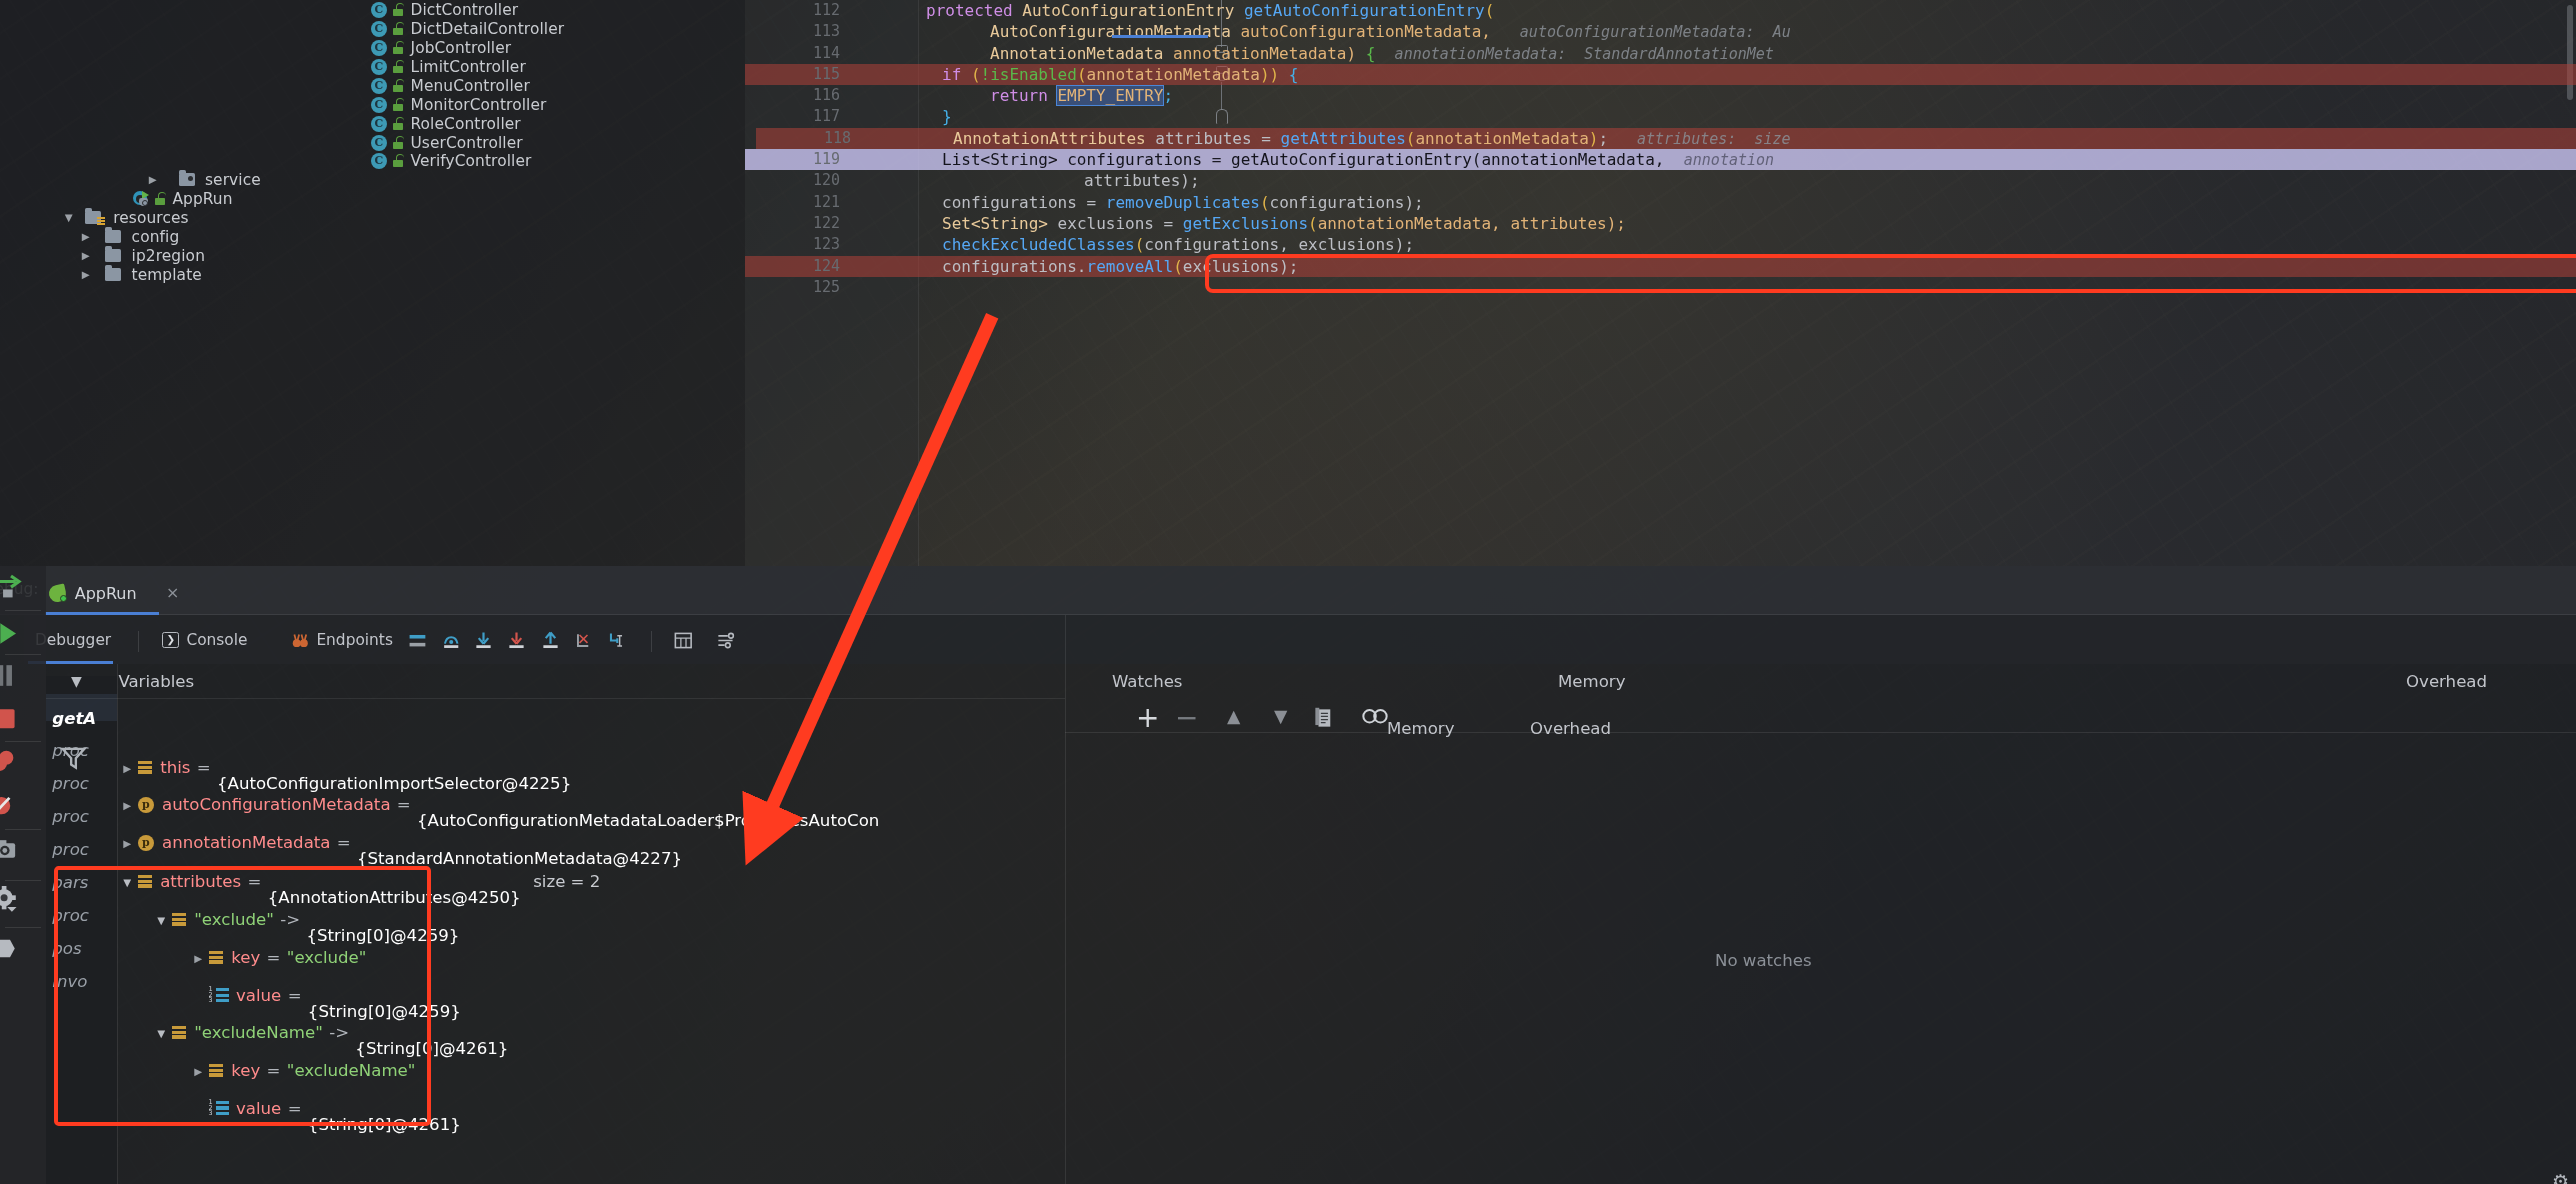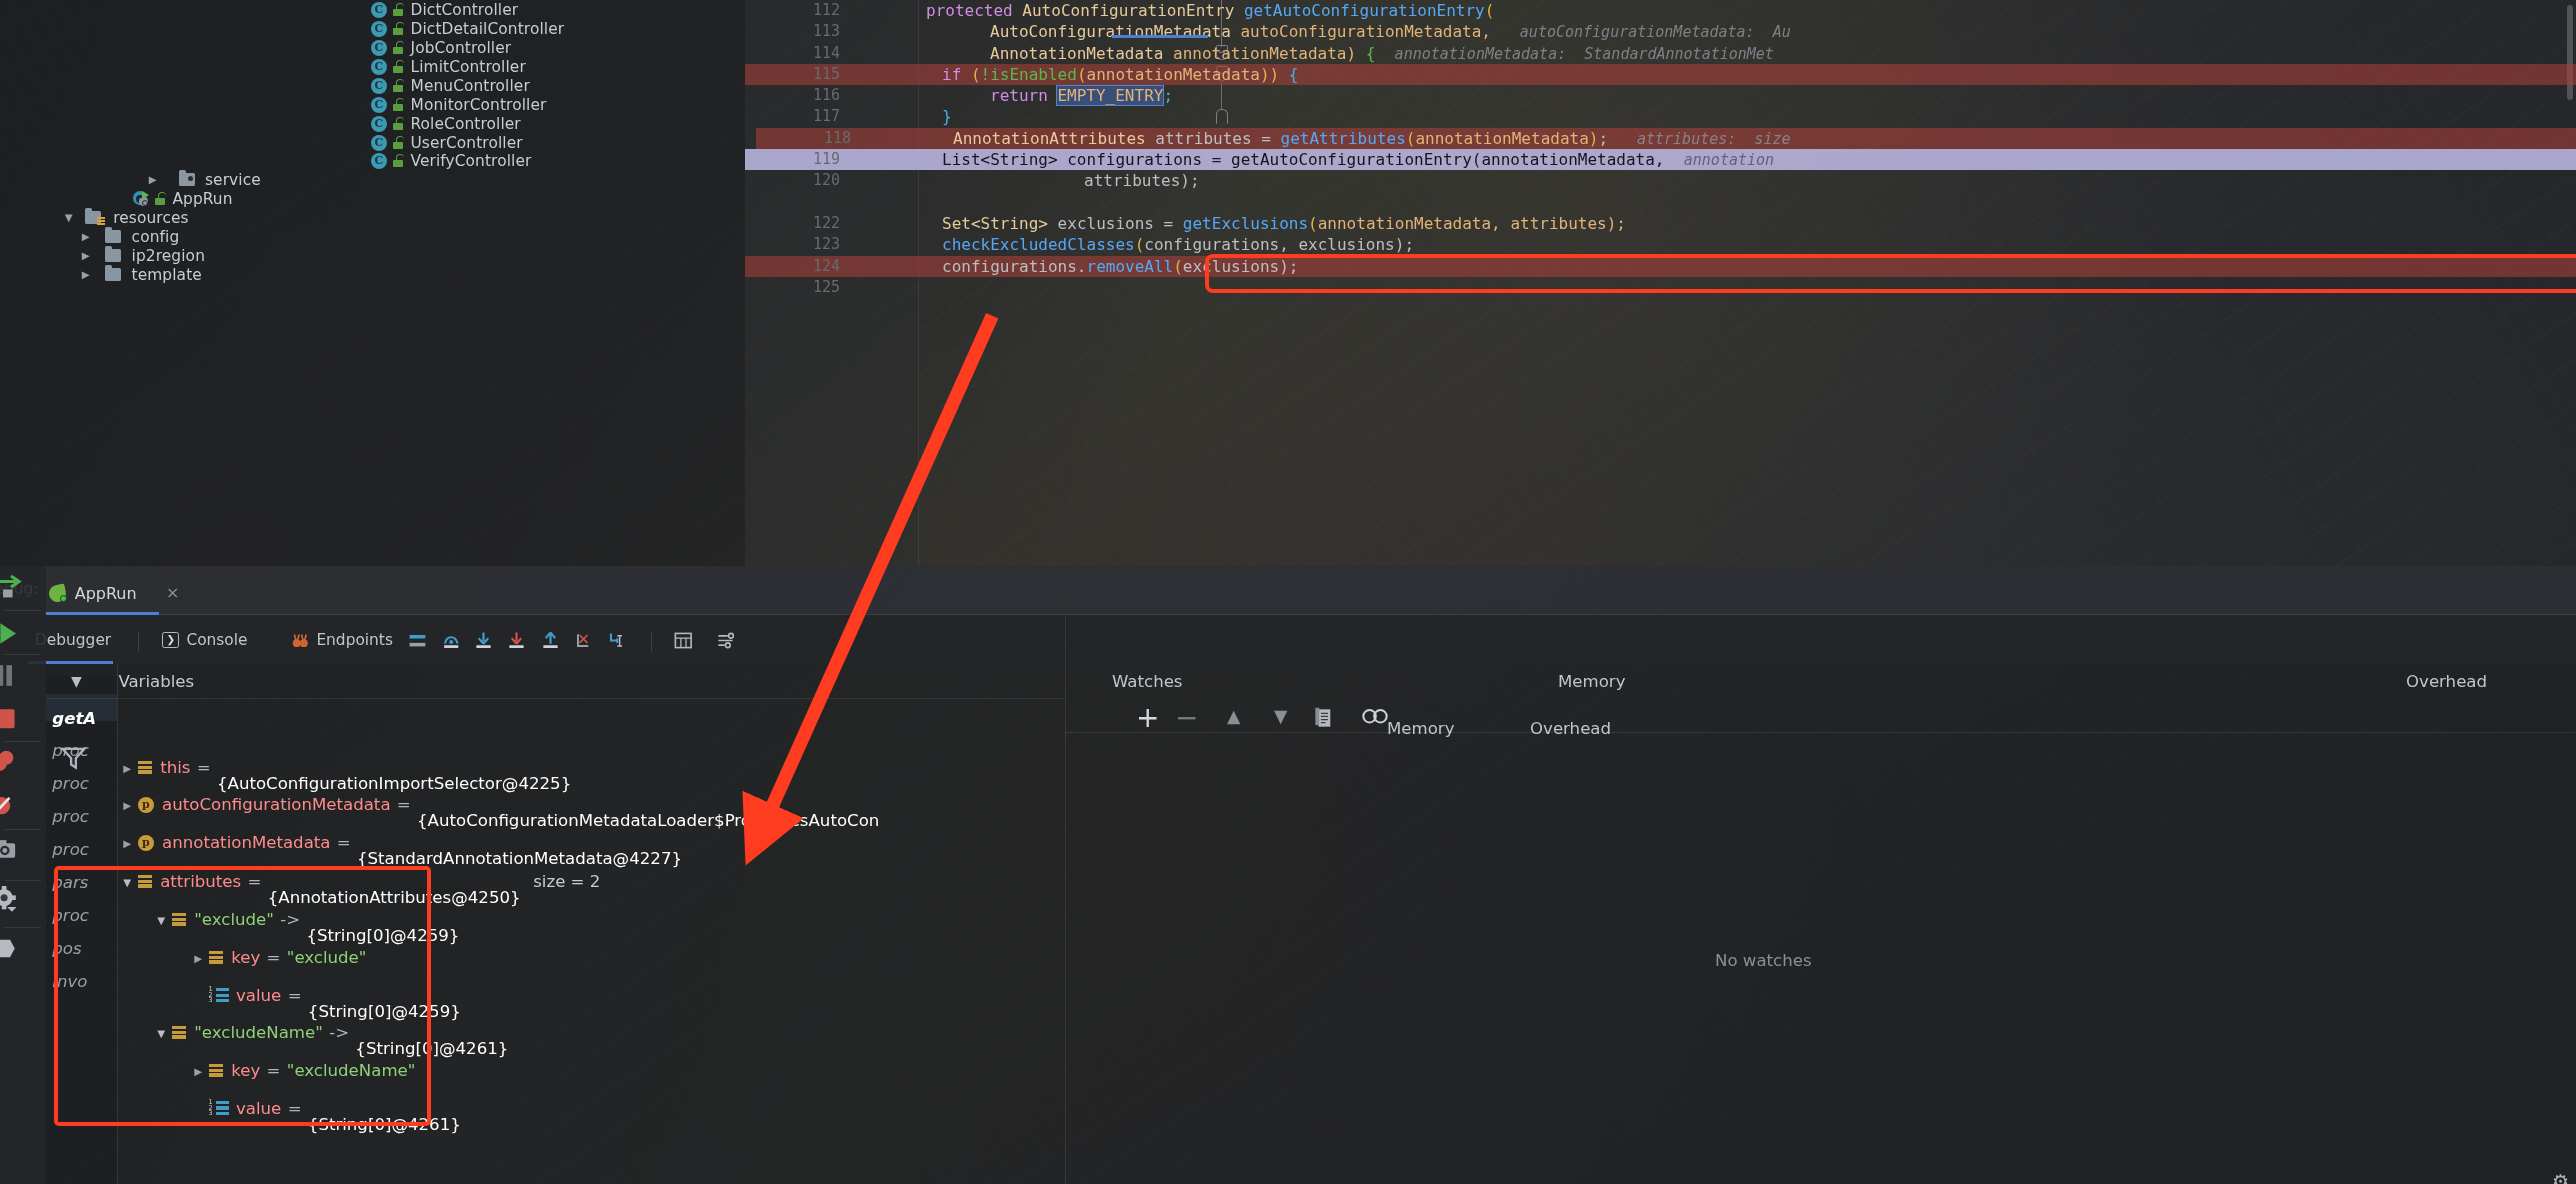--- a/index.html
+++ b/index.html
@@ -474,20 +474,24 @@
     <div class="code-row hl-cur" style="top:149px;">
       <span class="lnum">119</span>
       <span class="code-text" style="left:197px;"><span class="tok-type">List&lt;String&gt;</span> <span class="tok-var">configurations</span> = <span class="tok-call">getAutoConfigurationEntry</span>(<span class="tok-par">annotationMetadata,</span>  <span class="hint">annotation</span></span>
     </div>
 
     <div class="code-row" style="top:170px;">
       <span class="lnum">120</span>
       <span class="code-text" style="left:339px;"><span class="tok-var">attributes);</span></span>
     </div>
 
+    <div class="code-row" style="top:192px;">
+      <span class="lnum">121</span>
+      <span class="code-text" style="left:197px;"><span class="tok-var">configurations = </span><span class="tok-call">removeDuplicates</span><span class="tok-brk">(</span><span class="tok-var">configurations);</span></span>
+    </div>
 
     <div class="code-row" style="top:213px;">
       <span class="lnum">122</span>
       <span class="code-text" style="left:197px;"><span class="tok-type">Set&lt;String&gt;</span> <span class="tok-var">exclusions = </span><span class="tok-call">getExclusions</span><span class="tok-brk">(</span><span class="tok-par">annotationMetadata, attributes);</span></span>
     </div>
 
     <div class="code-row" style="top:234px;">
       <span class="lnum">123</span>
       <span class="code-text" style="left:197px;"><span class="tok-call">checkExcludedClasses</span><span class="tok-brk">(</span><span class="tok-var">configurations, exclusions);</span></span>
     </div>

